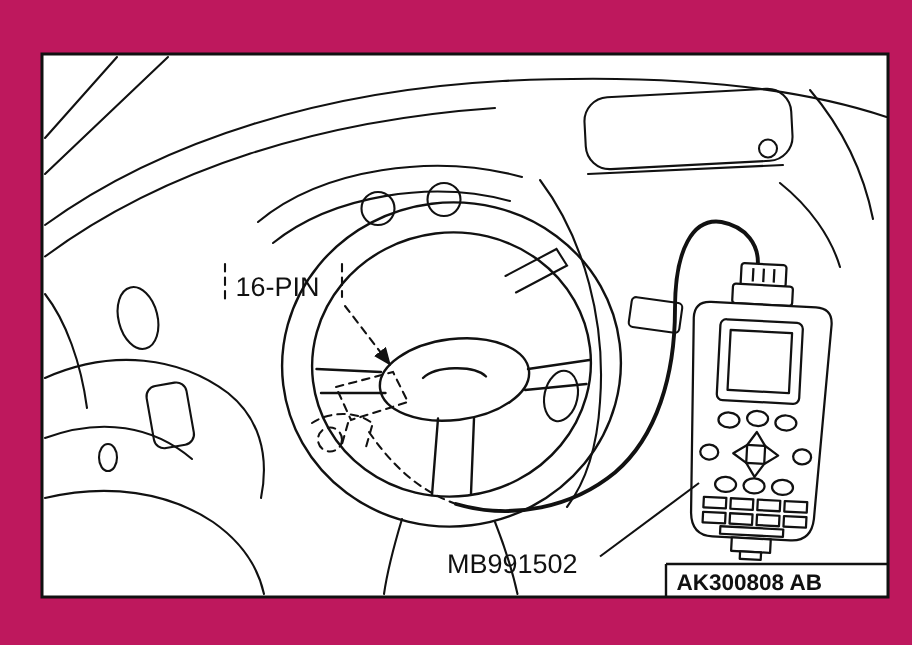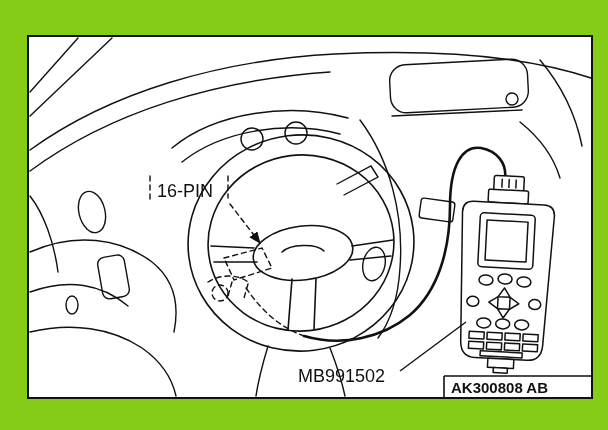--- a/index.html
+++ b/index.html
@@ -4,21 +4,21 @@
 <style>
   html, body {
     margin: 0;
     padding: 0;
     background: #ffffff;
   }
   .stage {
     position: relative;
     width: 608px;
     height: 430px;
-    background: #84cc16;
+    background: #be185d;
     font-family: "Liberation Sans", sans-serif;
   }
   svg {
     display: block;
   }
   svg text {
     font-family: "Liberation Sans", sans-serif;
     fill: #111111;
     stroke: none;
   }

